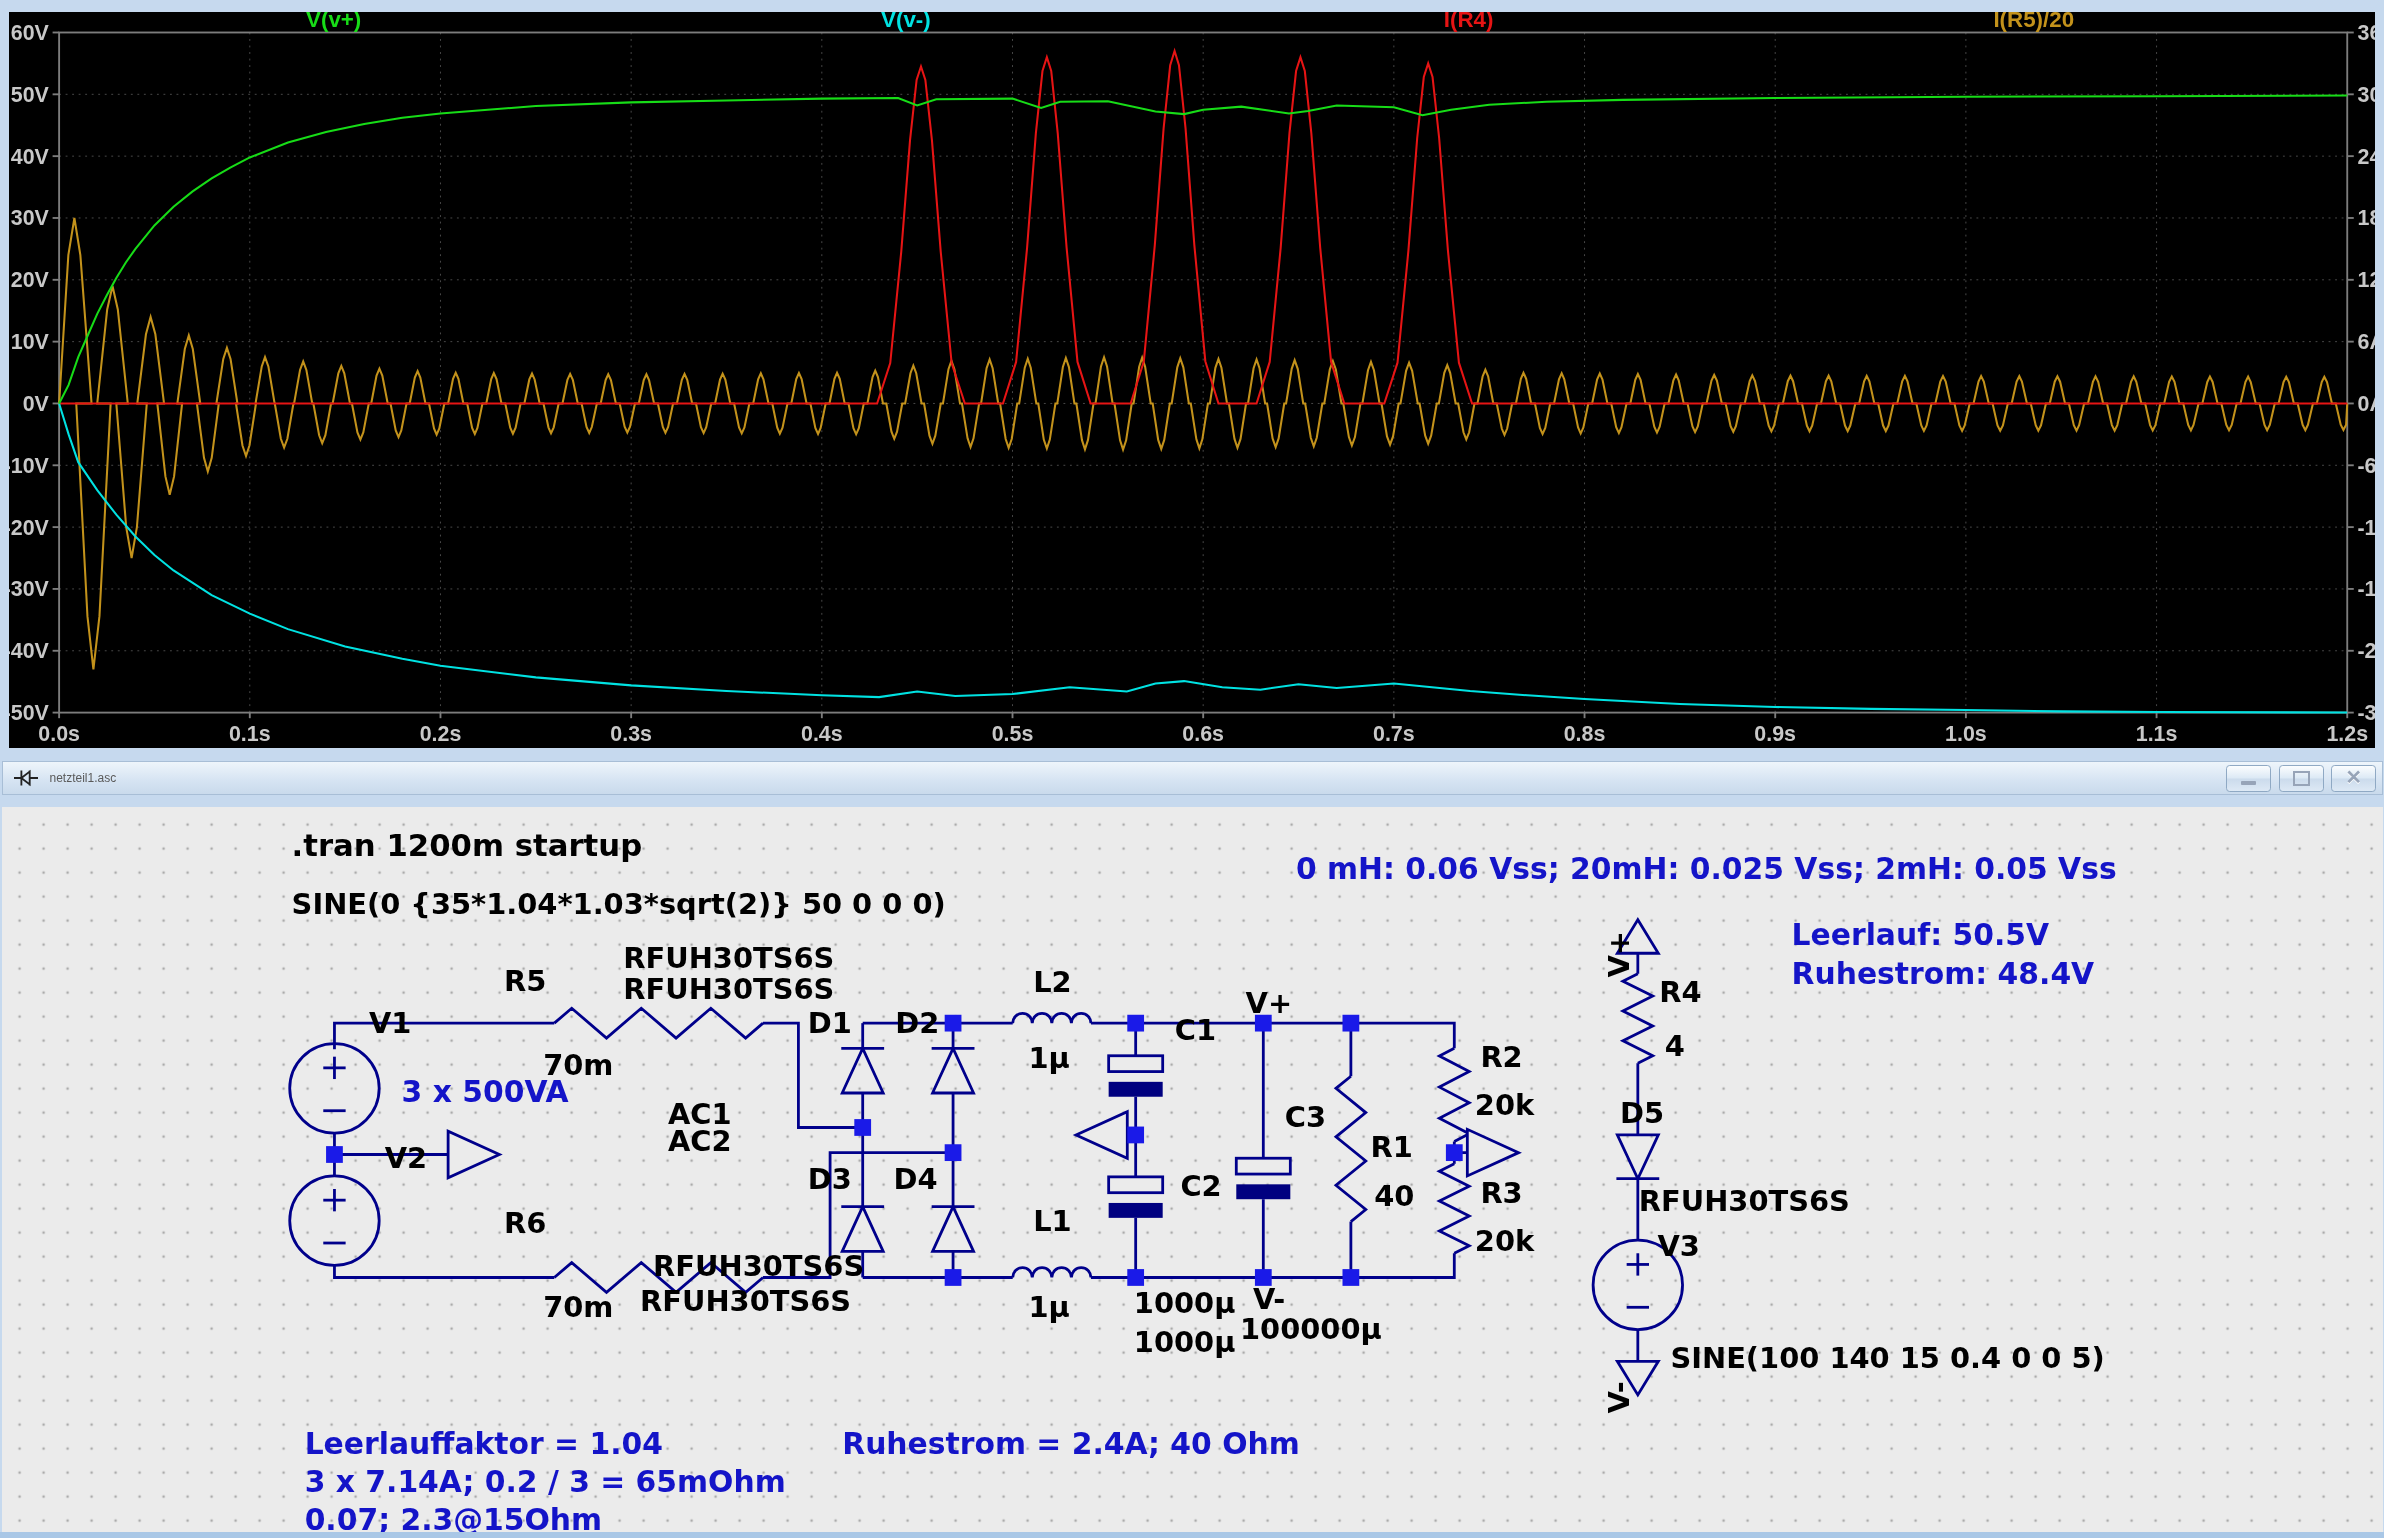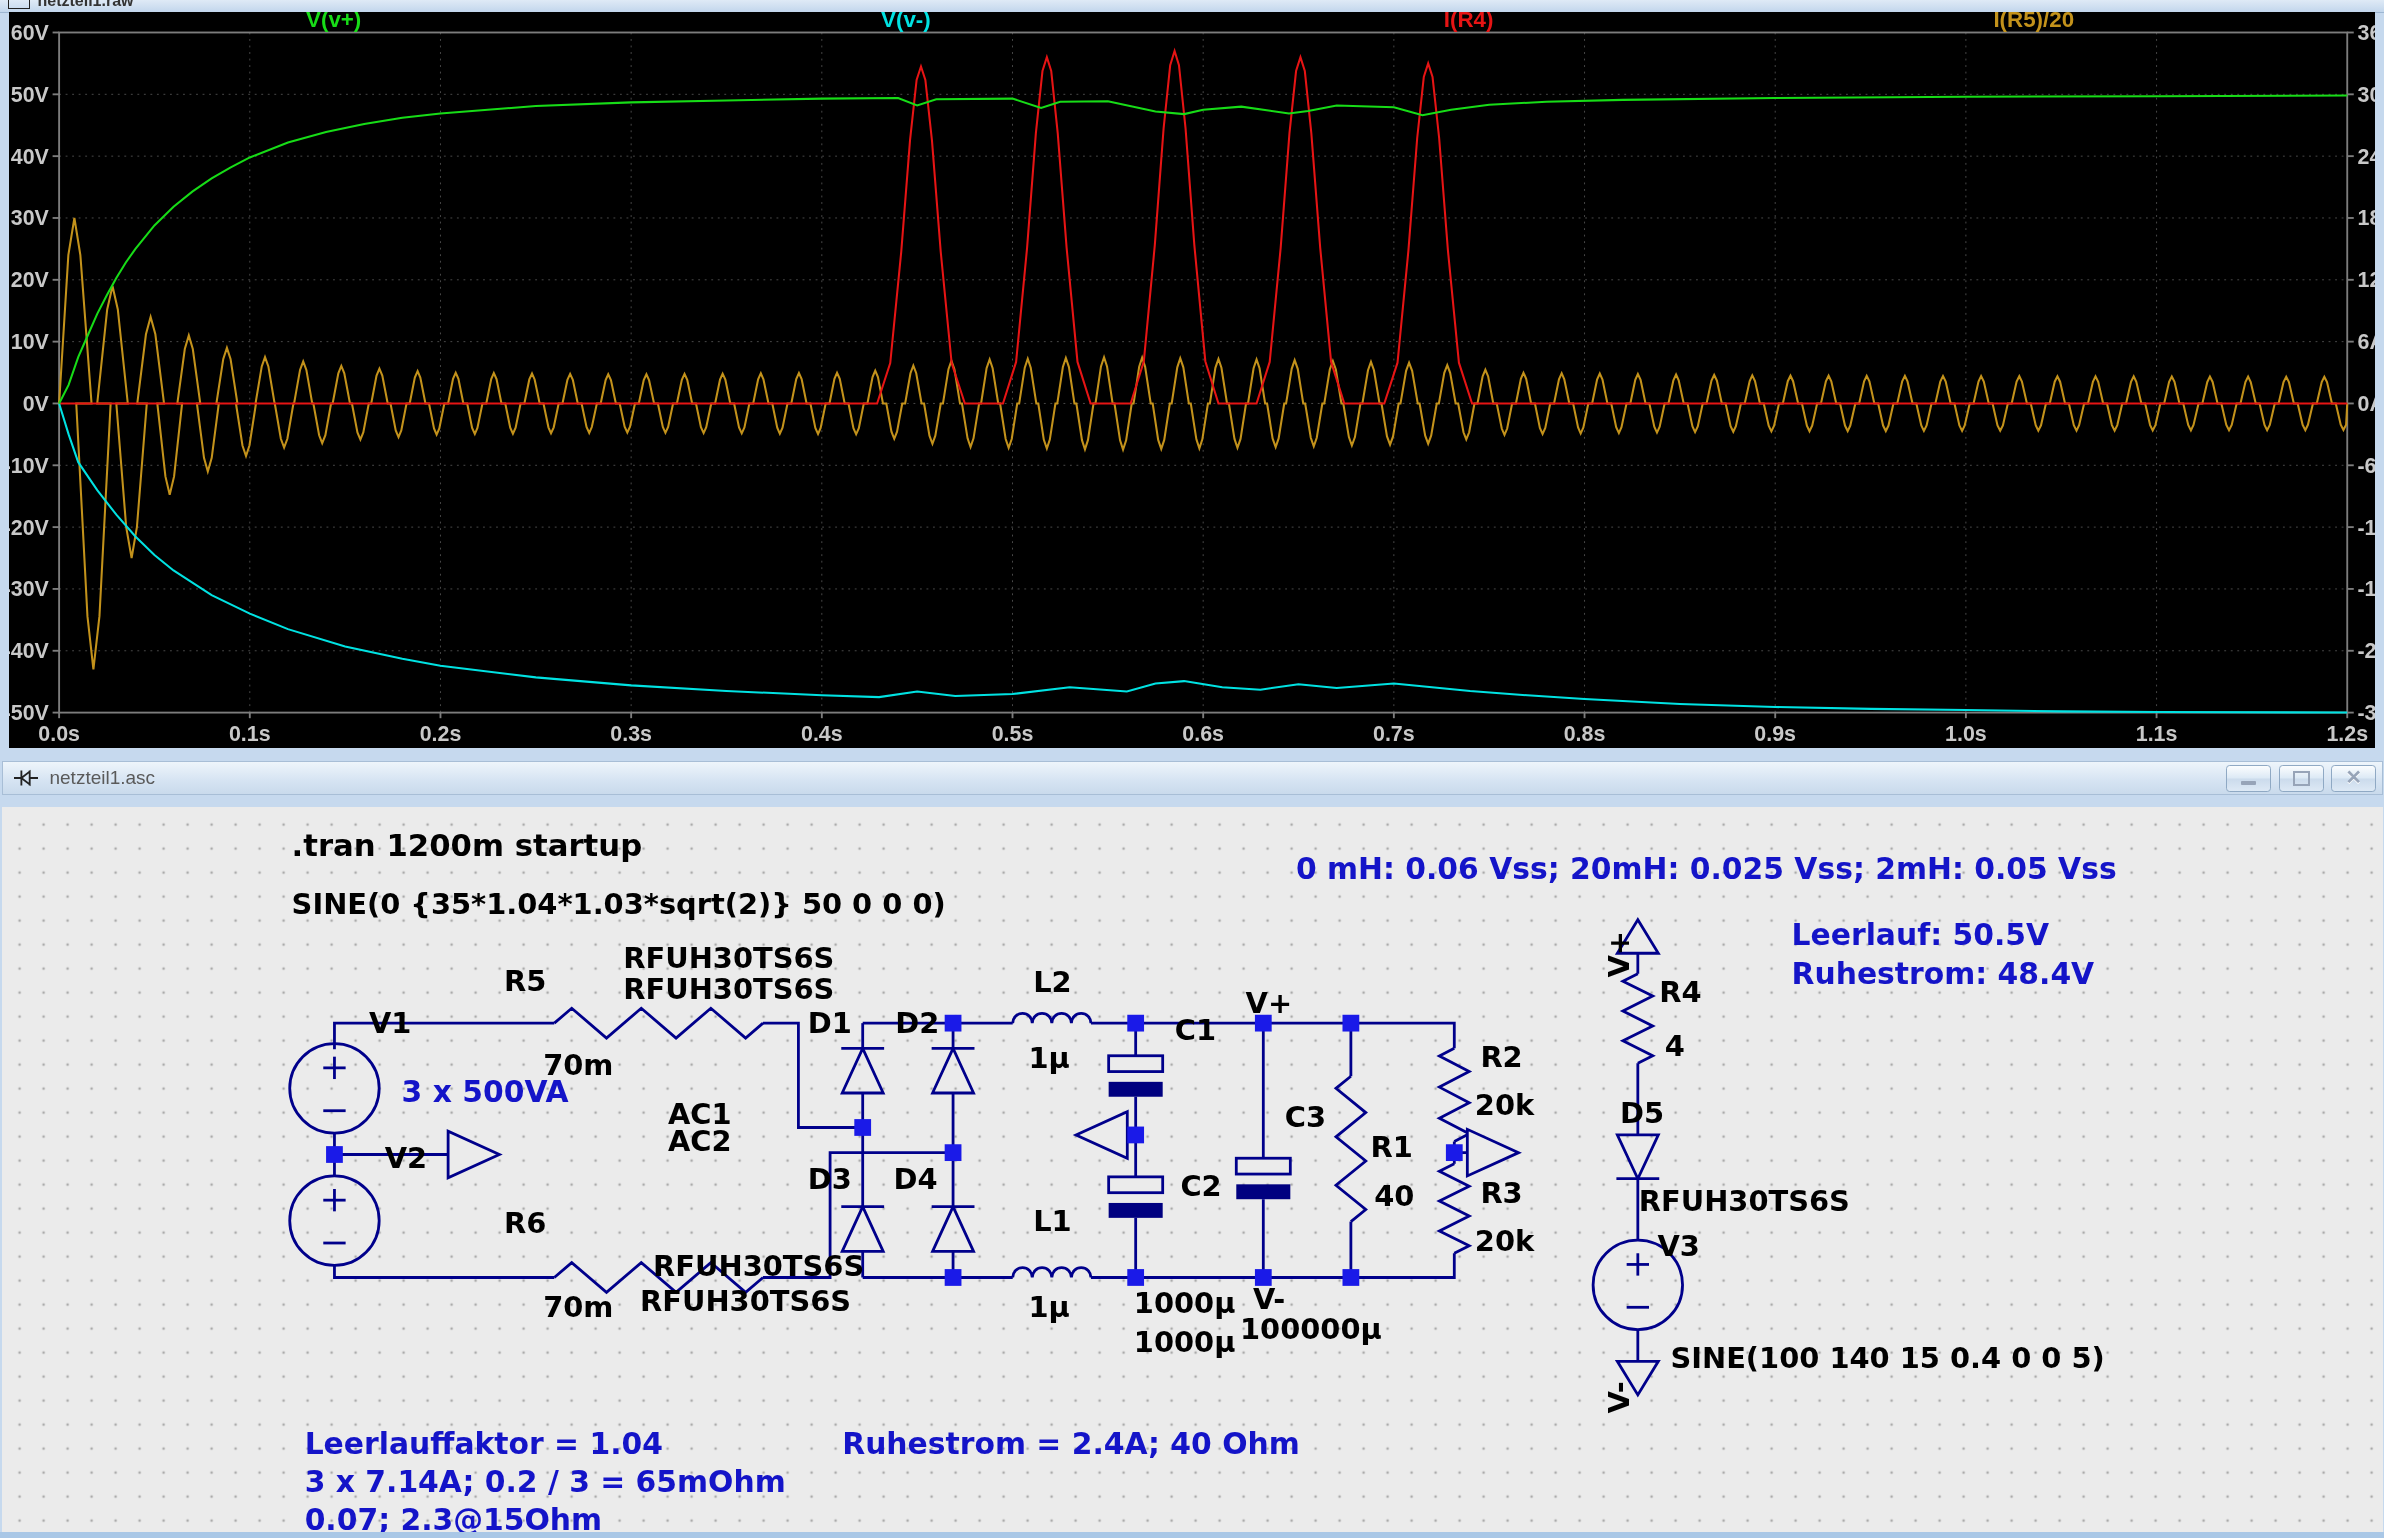--- a/index.html
+++ b/index.html
@@ -14,21 +14,21 @@
   #plot-titlebar .mini-icon{display:inline-block;width:20.5px;height:15px;border:1.9px solid #222;border-top:none;}
   #plot-black{position:absolute;left:9.3px;top:12px;width:2366px;height:736px;background:#000;}
   #plot-black svg{display:block;}
 
   
   #schem-window{position:absolute;left:0;top:759px;width:2385px;height:779px;
     background:#C6D9EE;box-sizing:border-box;}
   #schem-titlebar{position:absolute;left:1.9px;top:1.9px;width:2381px;height:34px;
     background:linear-gradient(#eef5fb,#d5e3f2 60%,#c9daec);
     border:0.9px solid #a8bed6;box-sizing:border-box;display:flex;align-items:center;}
-  #schem-titlebar .title-text{font-size:19px;color:#5a5a5a;margin-left:9.3px;}
+  #schem-titlebar .title-text{font-size:12px;color:#5a5a5a;margin-left:9.3px;}
   #schem-icon{margin-left:9.3px;width:28px;height:24px;}
   .win-buttons{position:absolute;right:5.6px;top:2.8px;display:flex;gap:7.5px;}
   .win-btn{width:45px;height:27px;border:0.9px solid #8FA9C4;border-radius:3.7px;
     background:linear-gradient(#FBFDFE,#DCE9F5 48%,#CBDBEC 52%,#DDE9F5);
     display:flex;align-items:center;justify-content:center;
     color:#8a97ab;font-weight:bold;font-size:16px;box-sizing:border-box;}
   .win-btn .glyph-min{display:block;width:15px;height:3.7px;background:#97a4b8;border-radius:0.9px;margin-top:9.3px;}
   .win-btn .glyph-max{display:block;width:13px;height:11.2px;border:2.8px solid #97a4b8;}
   .win-btn .glyph-close{font-size:19.6px;line-height:1;color:#97a4b8;text-shadow:0 0.9px 0 #fff;}
   #schem-body{position:absolute;left:1.9px;top:48px;width:2381px;height:736px;background:#EBEBEB;
@@ -36,26 +36,20 @@
     background-size:24px 24px;background-position:5.6px 5.6px;}
   #schem-body svg{display:block;}
   #schem-bottom{position:absolute;left:0px;top:773px;width:2385px;height:6.5px;background:#A9C7E6;}
 </style>
 </head>
 <body>
 
 <div id="stage">
 
   <div id="plot-window">
-    <div id="plot-titlebar">
-      <div class="cut">
-        <span class="mini-icon"></span>
-        <span>netzteil1.raw</span>
-      </div>
-    </div>
     <div id="plot-black">
       <svg id="plotSvg" width="2366" height="736" viewBox="0 0 2538 790">
           <line x1="257.6666666666667" y1="22" x2="257.6666666666667" y2="752" stroke="#4d4d4d" stroke-width="1" stroke-dasharray="2,5"></line>
           <line x1="462.33333333333337" y1="22" x2="462.33333333333337" y2="752" stroke="#4d4d4d" stroke-width="1" stroke-dasharray="2,5"></line>
           <line x1="667" y1="22" x2="667" y2="752" stroke="#4d4d4d" stroke-width="1" stroke-dasharray="2,5"></line>
           <line x1="871.6666666666667" y1="22" x2="871.6666666666667" y2="752" stroke="#4d4d4d" stroke-width="1" stroke-dasharray="2,5"></line>
           <line x1="1076.3333333333335" y1="22" x2="1076.3333333333335" y2="752" stroke="#4d4d4d" stroke-width="1" stroke-dasharray="2,5"></line>
           <line x1="1281" y1="22" x2="1281" y2="752" stroke="#4d4d4d" stroke-width="1" stroke-dasharray="2,5"></line>
           <line x1="1485.6666666666667" y1="22" x2="1485.6666666666667" y2="752" stroke="#4d4d4d" stroke-width="1" stroke-dasharray="2,5"></line>
           <line x1="1690.3333333333335" y1="22" x2="1690.3333333333335" y2="752" stroke="#4d4d4d" stroke-width="1" stroke-dasharray="2,5"></line>

